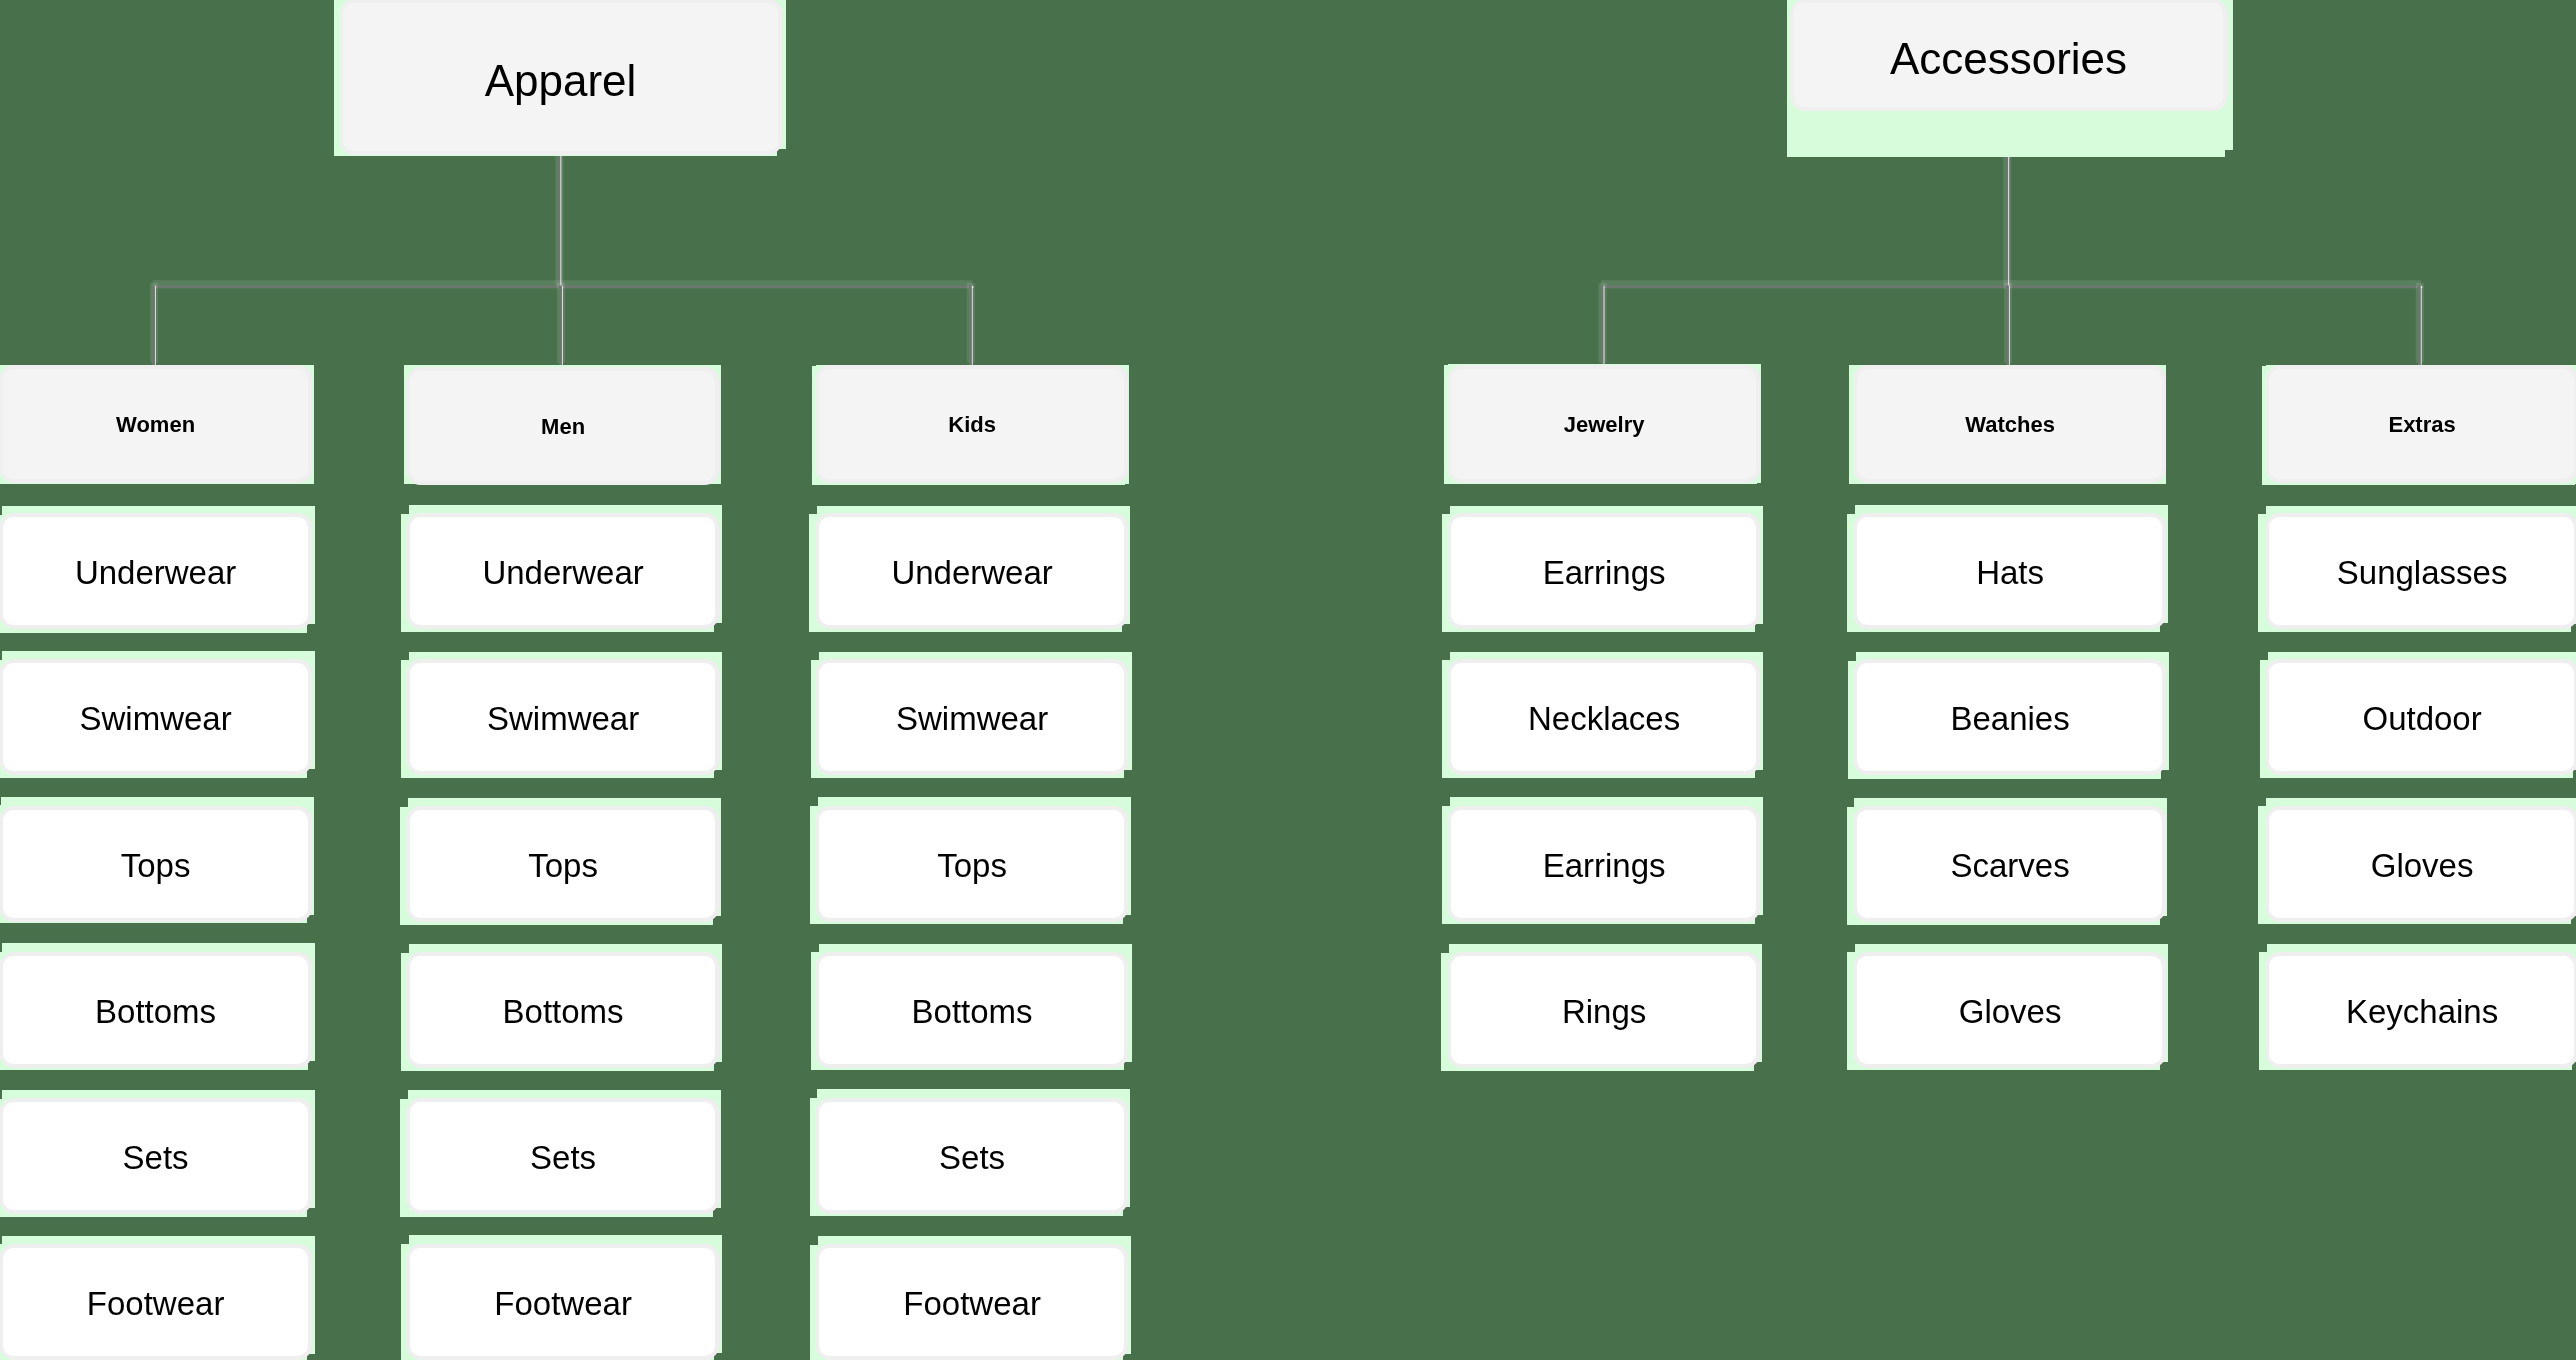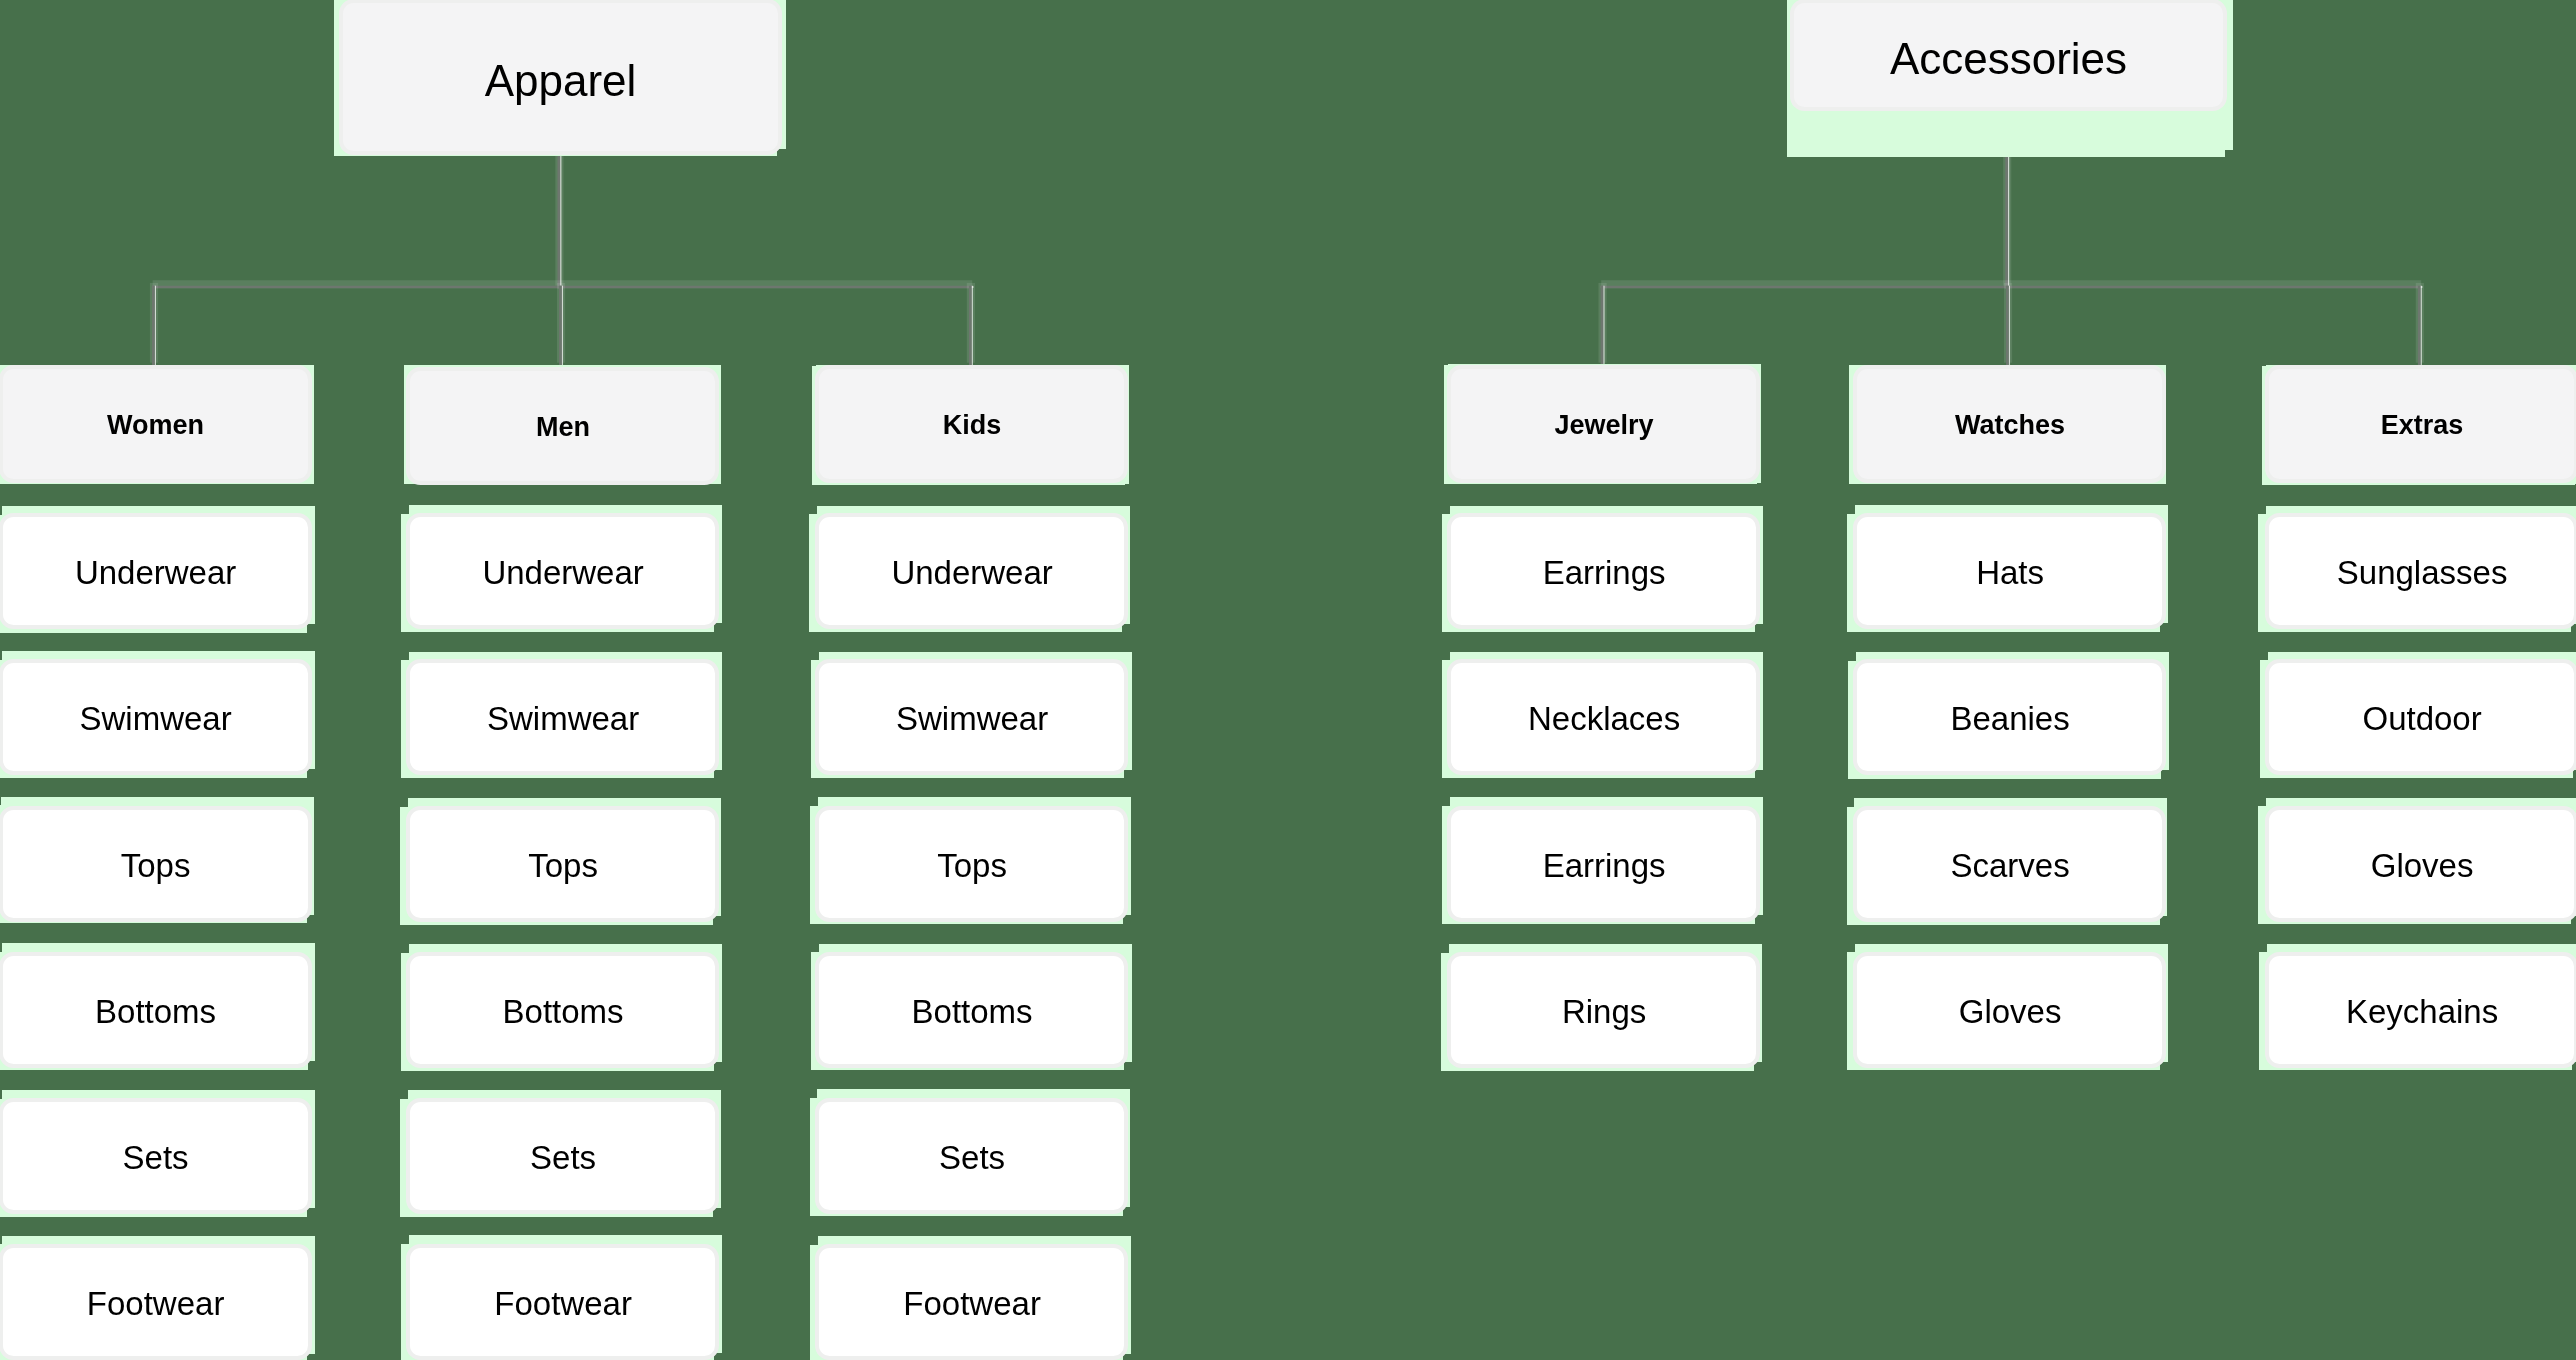--- a/index.html
+++ b/index.html
@@ -6,21 +6,21 @@
   body{width:2576px;height:1360px;overflow:hidden;background:#47704b;
        font-family:"Liberation Sans",sans-serif;}
   #stage{position:relative;width:2576px;height:1360px;}
   svg.links{position:absolute;left:0;top:0;width:2576px;height:1360px;overflow:visible;}
   .nodewrap{position:absolute;left:0;top:0;}
   .sh{position:absolute;background:#d7fcdc;}
   .node{position:absolute;box-sizing:border-box;display:flex;align-items:center;
         justify-content:center;border-radius:14.6px;color:#000000;
         border:4.3px solid #eeefee;}
   .lvl1{background:#f4f4f5;font-size:44px;}
-  .lvl2{background:#f4f4f5;font-size:27px;font-weight:bold;}
+  .lvl2{background:#f4f4f5;font-size:22px;font-weight:bold;}
   .leaf{background:#ffffff;font-size:33px;}
   .node span{display:block;line-height:1;transform:translateZ(0);}
   .lvl2 span,.leaf span{transform:translate(0.6px,1.1px) translateZ(0);}
   .lvl1 span{transform:translate(0,3.6px) translateZ(0);}
 </style>
 </head>
 <body>
 
 <div id="stage">
     <svg class="links" viewBox="0 0 2644 1396" width="2576" height="1360">

